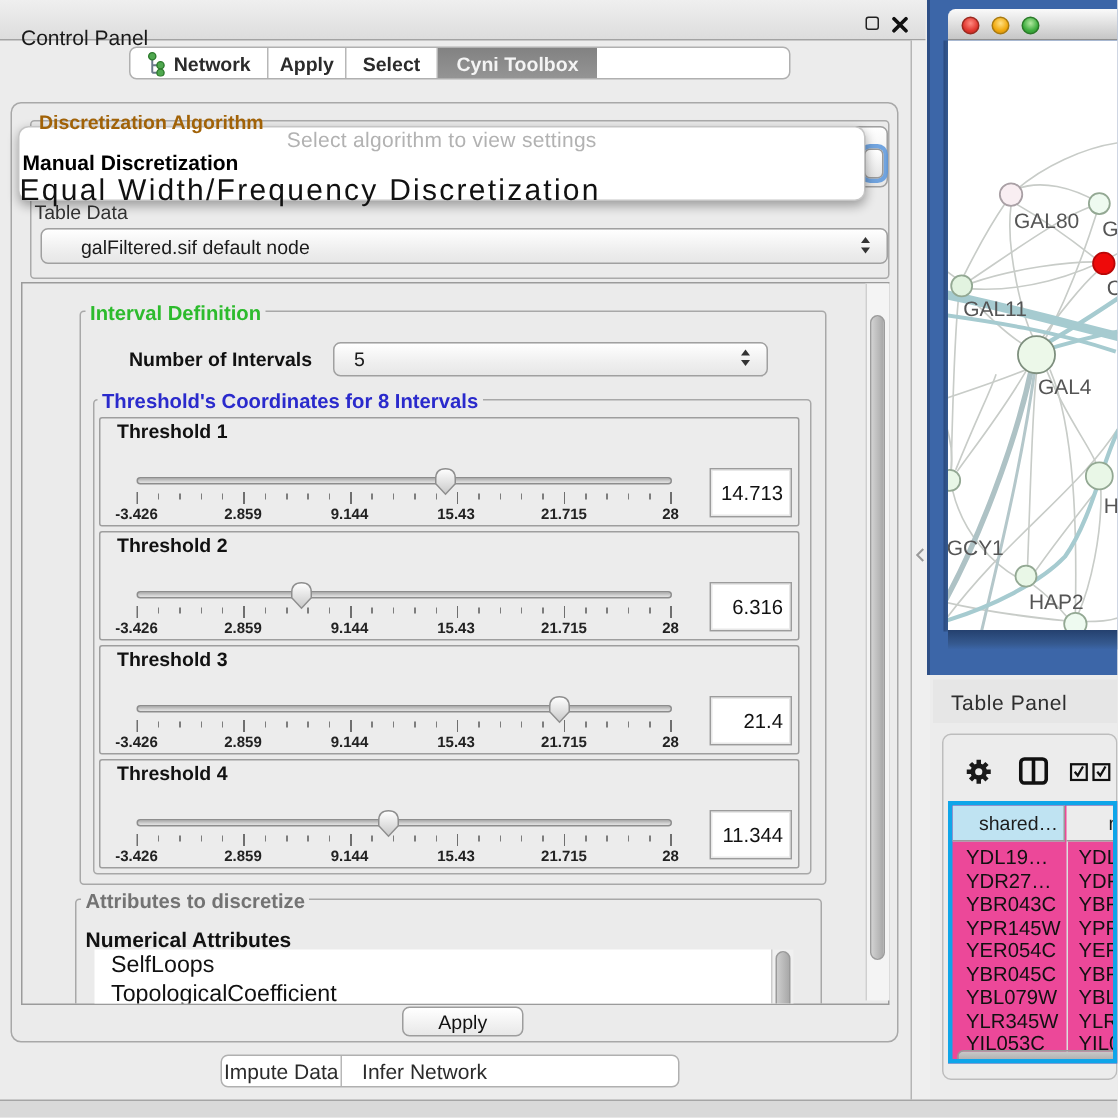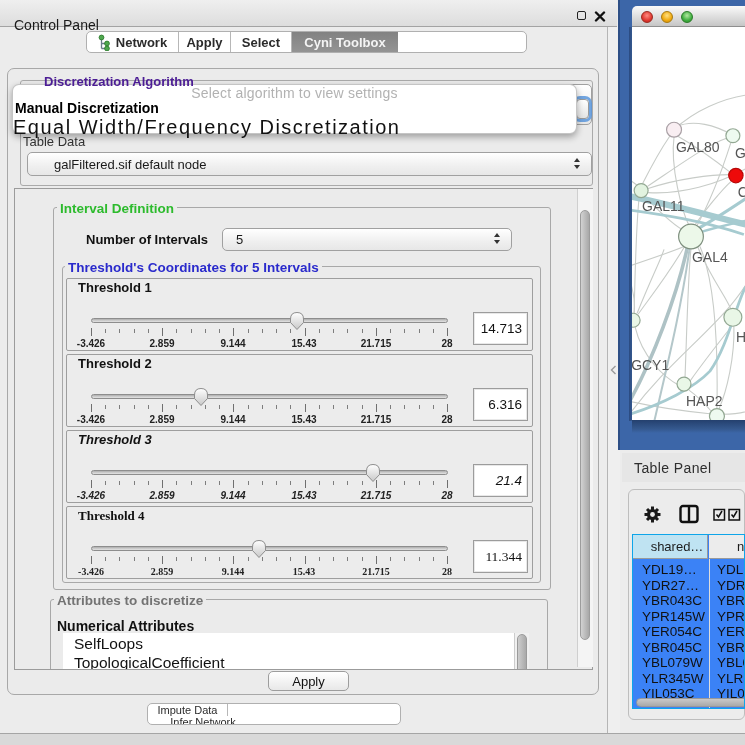--- a/index.html
+++ b/index.html
@@ -53,21 +53,21 @@
       <circle cx="9" cy="14.5" r="2.4" fill="#4fa84f" stroke="#2d7a2d" stroke-width="0.9"></circle>
     </svg>
     Network</div>
   <div style="width:52px;">Apply</div>
   <div style="width:61px;">Select</div>
   <div class="on" style="width:106px;">Cyni Toolbox</div>
 </div>
 
 <div class="abs" style="left:7px;top:68px;width:592px;height:627px;border:1px solid #a8a8a8;border-radius:7px;background:#ebebeb;"></div>
 
-<div class="abs" style="left:26px;top:74px;font-size:13px;font-weight:bold;color:#4c1d95;z-index:6;margin-left:18px;">Discretization Algorithm</div>
+<div class="abs" style="left:26px;top:74px;font-size:13px;font-weight:bold;color:#a16207;z-index:6;">Discretization Algorithm</div>
 <div class="abs" style="left:20px;top:80px;width:573px;height:106px;border:1px solid #aaa;border-radius:3px;z-index:0;"></div>
 
 <div class="combo" style="left:27px;top:84px;width:565px;height:41px;z-index:1;"></div>
 <div class="abs" style="left:576px;top:99px;width:13px;height:20px;background:linear-gradient(#fff,#e4e4e4);border:1px solid #9a9a9a;border-radius:4px;box-shadow:0 0 0 3px rgba(90,150,220,0.85);z-index:2;"></div>
 
 <div class="abs" style="left:12px;top:84px;width:565px;height:50px;background:#fff;border:1px solid rgba(150,150,150,0.55);border-radius:7px;box-shadow:0 3px 7px rgba(0,0,0,0.33);z-index:4;"></div>
 <div class="abs" style="left:12px;top:85px;width:565px;text-align:center;font-size:14px;letter-spacing:0.2px;color:#b2b2b2;z-index:5;">Select algorithm to view settings</div>
 <div class="abs" style="left:15px;top:100px;font-size:14px;font-weight:bold;color:#000;z-index:5;">Manual Discretization</div>
 <div class="abs" style="left:13px;top:116px;font-size:20px;letter-spacing:1.5px;color:#111;z-index:5;">Equal Width/Frequency Discretization</div>
 
@@ -89,21 +89,21 @@
   <div class="abs" style="left:85px;top:219px;width:126px;font-size:13px;font-weight:bold;color:#111;">Number of Intervals</div>
   <div class="combo" style="left:221px;top:215px;width:290px;height:23px;">
     <div class="ctext" style="line-height:22px;">5</div>
     <div class="steppers" style="right:8px;top:4px;">
           <div class="up"></div>
           <div class="dn"></div>
         </div>
   </div>
 
   <div class="groupbox" style="left:61px;top:253px;width:479px;height:317px;"></div>
-  <div class="grouplabel" style="left:64px;top:247px;color:#2a2acc;">Threshold's Coordinates for 5 Intervals</div>
+  <div class="grouplabel" style="left:64px;top:247px;color:#2a2acc;">Threshold's Coordinates for 8 Intervals</div>
 
   <div class="tpanel" style="top:265px;">
     <div class="tlabel">Threshold 1</div>
     <div class="track"></div>
         <div class="minor"></div>
         <div class="major"></div>
     <div class="tick-labels">
           <span style="left:24px;">-3.426</span>
           <span style="left:95px;">2.859</span>
           <span style="left:166px;">9.144</span>
@@ -129,40 +129,40 @@
           <span style="left:237px;">15.43</span>
           <span style="left:309px;">21.715</span>
           <span style="left:380px;">28</span>
         </div>
     <svg class="thumb" style="left:126px;" width="16" height="20" viewBox="0 0 16 20">
           <path d="M1.5,8 Q1.5,1.5 8,1.5 Q14.5,1.5 14.5,8 L14.5,11.5 L8,18.5 L1.5,11.5 Z" fill="url(#tg)" stroke="#8e8e8e"></path>
         </svg>
     <div class="vbox">6.316</div>
   </div>
 
-  <div class="tpanel" style="top:417px;font-style:italic;">
+  <div class="tpanel" style="top:417px;">
     <div class="tlabel">Threshold 3</div>
     <div class="track"></div>
         <div class="minor"></div>
         <div class="major"></div>
     <div class="tick-labels">
           <span style="left:24px;">-3.426</span>
           <span style="left:95px;">2.859</span>
           <span style="left:166px;">9.144</span>
           <span style="left:237px;">15.43</span>
           <span style="left:309px;">21.715</span>
           <span style="left:380px;">28</span>
         </div>
     <svg class="thumb" style="left:298px;" width="16" height="20" viewBox="0 0 16 20">
           <path d="M1.5,8 Q1.5,1.5 8,1.5 Q14.5,1.5 14.5,8 L14.5,11.5 L8,18.5 L1.5,11.5 Z" fill="url(#tg)" stroke="#8e8e8e"></path>
         </svg>
     <div class="vbox">21.4</div>
   </div>
 
-  <div class="tpanel" style="top:493px;font-family:Liberation Serif, serif;">
+  <div class="tpanel" style="top:493px;">
     <div class="tlabel">Threshold 4</div>
     <div class="track"></div>
         <div class="minor"></div>
         <div class="major"></div>
     <div class="tick-labels">
           <span style="left:24px;">-3.426</span>
           <span style="left:95px;">2.859</span>
           <span style="left:166px;">9.144</span>
           <span style="left:237px;">15.43</span>
           <span style="left:309px;">21.715</span>
@@ -183,21 +183,21 @@
   <div class="abs" style="left:515.5px;top:621px;width:10px;height:55px;border-radius:5px;background:linear-gradient(90deg,#cdcdcd,#a9a9a9);border:1px solid #9a9a9a;"></div>
 
 </div>
 </div>
 
 <div class="abs" style="left:577px;top:189px;width:16px;height:478px;background:#f4f4f4;border-left:1px solid #cfcfcf;"></div>
 <div class="abs" style="left:580px;top:210px;width:10px;height:430px;border-radius:5px;background:linear-gradient(90deg,#d2d2d2,#a8a8a8);border:1px solid #9c9c9c;"></div>
 
 <div class="abs" style="left:268px;top:671px;width:81px;height:20px;border:1px solid #9d9d9d;border-radius:5px;background:linear-gradient(#ffffff,#e8e8e8);font-size:13px;color:#111;text-align:center;line-height:19px;">Apply</div>
 
-<div class="seg" style="left:147px;top:703px;width:254px;font-weight:normal;font-size:11px;flex-direction:column;">
+<div class="seg" style="left:147px;top:703px;width:306px;font-weight:normal;font-size:14px;">
   <div style="width:80px;">Impute Data</div>
   <div style="width:110px;">Infer Network</div>
 </div>
 
 <div class="abs" style="left:607px;top:27px;width:1px;height:706px;background:#b5b5b5;"></div>
 <div class="abs" style="left:608px;top:27px;width:12px;height:706px;background:#efefef;"></div>
 <svg class="abs" style="left:610px;top:365px;" width="7" height="10" viewBox="0 0 7 10">
     <path d="M5.5,1 L1.5,5 L5.5,9" stroke="#9a9a9a" stroke-width="1.4" fill="none"></path>
   </svg>
 
@@ -289,21 +289,21 @@
   <rect x="1.5" y="2" width="17" height="16" rx="2.5" fill="none" stroke="#111" stroke-width="2.4"></rect>
   <path d="M10,2 L10,18" stroke="#111" stroke-width="2.4"></path>
 </svg>
 <svg class="abs" style="left:713px;top:508px;" width="28" height="13" viewBox="0 0 28 13">
   <rect x="1" y="1.5" width="10.5" height="10.5" fill="none" stroke="#111" stroke-width="1.5"></rect>
   <path d="M3.5,6.5 L5.5,9 L9,3" stroke="#111" stroke-width="1.5" fill="none"></path>
   <rect x="16" y="1.5" width="10.5" height="10.5" fill="none" stroke="#111" stroke-width="1.5"></rect>
   <path d="M18.5,6.5 L20.5,9 L24,3" stroke="#111" stroke-width="1.5" fill="none"></path>
 </svg>
 
-<div class="abs" style="left:632px;top:534px;width:113px;height:175px;border:1px solid #0ea5e9;background:#3b82f6;overflow:hidden;">
+<div class="abs" style="left:632px;top:534px;width:113px;height:175px;border:3px solid #0ea5e9;background:#ec4899;overflow:hidden;">
   <div style="position:absolute;left:0;top:0;width:75px;height:24px;background:#bfe3f2;border-right:1px solid #9a9a9a;border-bottom:1px solid #9a9a9a;font-size:13px;color:#1c1c1c;text-align:center;line-height:23px;padding-left:14px;">shared…</div>
   <div style="position:absolute;left:76px;top:0;width:40px;height:24px;background:#ececec;border-bottom:1px solid #9a9a9a;font-size:13px;color:#1c1c1c;padding-left:28px;line-height:23px;">n</div>
   <div style="position:absolute;left:9px;top:27px;font-size:13.5px;color:#111;line-height:15.5px;">YDL19…<br>YDR27…<br>YBR043C<br>YPR145W<br>YER054C<br>YBR045C<br>YBL079W<br>YLR345W<br>YIL053C</div>
   <div style="position:absolute;left:84px;top:27px;font-size:13.5px;color:#111;line-height:15.5px;">YDL1<br>YDR2<br>YBR0<br>YPR1<br>YER0<br>YBR0<br>YBL0<br>YLR3<br>YIL0</div>
   <div style="position:absolute;left:76px;top:24px;width:1px;height:150px;background:#dcdcdc;"></div>
     <div style="position:absolute;left:3px;top:163px;width:120px;height:9px;border-radius:4.5px;background:linear-gradient(#c9c9c9,#a9a9a9);border:1px solid #999;"></div>
 </div>
 
 <div class="abs" style="left:0;top:733px;width:745px;height:1px;background:#a5a5a5;"></div>
 <div class="abs" style="left:0;top:734px;width:745px;height:11px;background:#d9d9d9;"></div>

